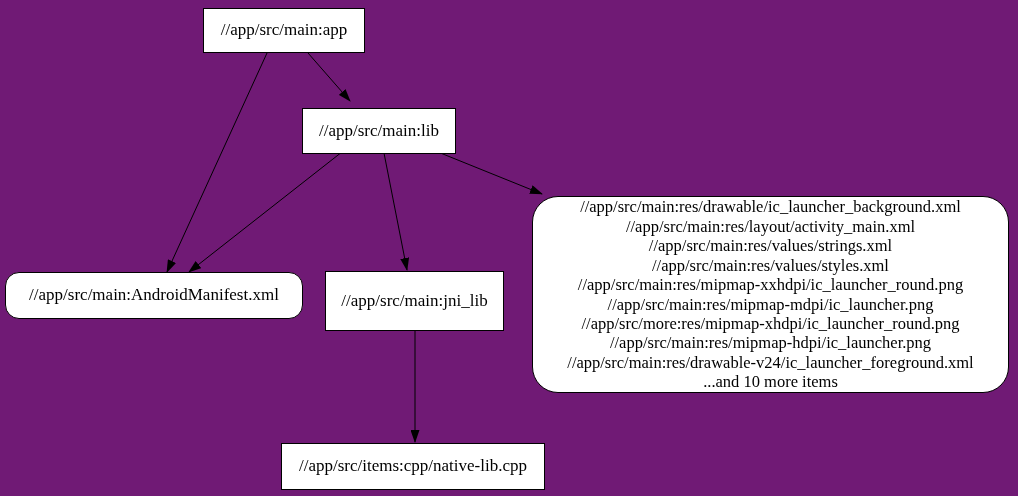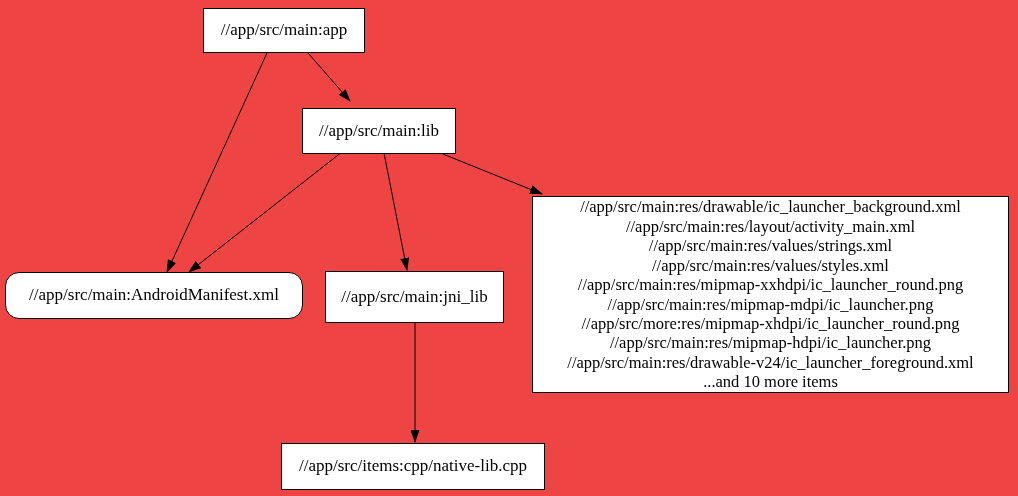--- a/index.html
+++ b/index.html
@@ -1,20 +1,20 @@
 <!DOCTYPE html>
 <html><head>
 <meta charset="utf-8">
 <style>
   html, body { margin: 0; padding: 0; background: #ffffff; }
   .canvas {
     position: relative;
     width: 1018px;
     height: 496px;
-    background: #ef4444;
+    background: #701a75;
     font-family: "Liberation Serif", "DejaVu Serif", serif;
     color: #000000;
     overflow: hidden;
   }
   svg.edge-layer {
     position: absolute;
     left: 0; top: 0;
     width: 1018px; height: 496px;
   }
   .node {
@@ -27,20 +27,21 @@
     justify-content: center;
     text-align: center;
     font-size: 17px;
     white-space: nowrap;
     line-height: 1.1;
   }
   .node.multi {
     flex-direction: column;
     font-size: 16.5px;
     line-height: 19.4px;
+    border-radius: 26px;
   }
   .node .line { display: block; }
 </style>
 </head>
 <body>
 
 <div class="canvas">
 
   <svg class="edge-layer" width="1018" height="496" viewBox="0 0 1018 496" xmlns="http://www.w3.org/2000/svg">
     <defs>
@@ -61,21 +62,21 @@
   </div>
 
   <div class="node" style="left:302px; top:108px; width:154px; height:46px;align-items:center;">
     <span>//app/src/main:lib</span>
   </div>
 
   <div class="node" style="left:5px; top:272px; width:298px; height:47px;border-radius:14px;">
     <span>//app/src/main:AndroidManifest.xml</span>
   </div>
 
-  <div class="node" style="left:325px; top:271px; width:179px; height:52px;">
+  <div class="node" style="left:325px; top:271px; width:179px; height:60px;">
     <span>//app/src/main:jni_lib</span>
   </div>
 
   <div class="node multi" style="left:532px; top:196px; width:477px; height:197px;">
     <span class="line">//app/src/main:res/drawable/ic_launcher_background.xml</span>
     <span class="line">//app/src/main:res/layout/activity_main.xml</span>
     <span class="line">//app/src/main:res/values/strings.xml</span>
     <span class="line">//app/src/main:res/values/styles.xml</span>
     <span class="line">//app/src/main:res/mipmap-xxhdpi/ic_launcher_round.png</span>
     <span class="line">//app/src/main:res/mipmap-mdpi/ic_launcher.png</span>

